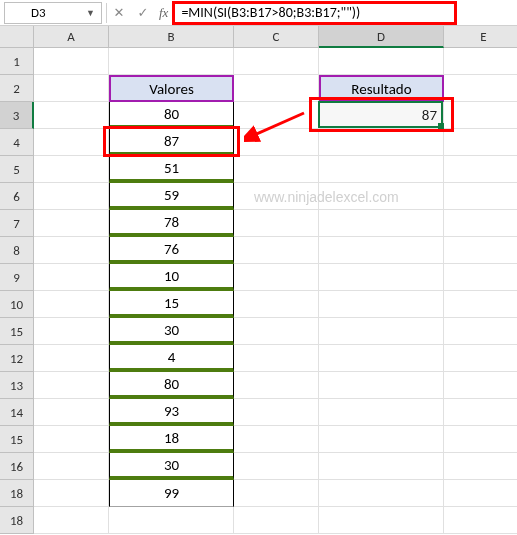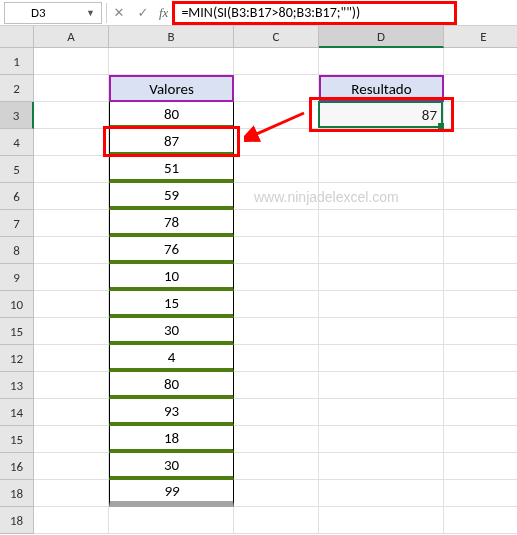--- a/index.html
+++ b/index.html
@@ -132,21 +132,21 @@
       font-weight: normal;
       justify-content: center;
       border: 2px solid #a21caf;
     }
     .val-cell {
       border-left: 1px solid #000;
       border-right: 1px solid #000;
       border-bottom: 4px solid #4d7c0f;
       justify-content: center;
     }
-    .val-cell.last { border-bottom: 6px solid #a3a3a3; font-style: italic; }
+    .val-cell.last { border-bottom: 1px solid #a3a3a3; }
     .result-cell {
       justify-content: flex-end;
       padding-right: 6px;
     }
     .selection {
       position: absolute;
       border: 2px solid #107c41;
       pointer-events: none;
       background: rgba(200,200,200,0.15);
     }

